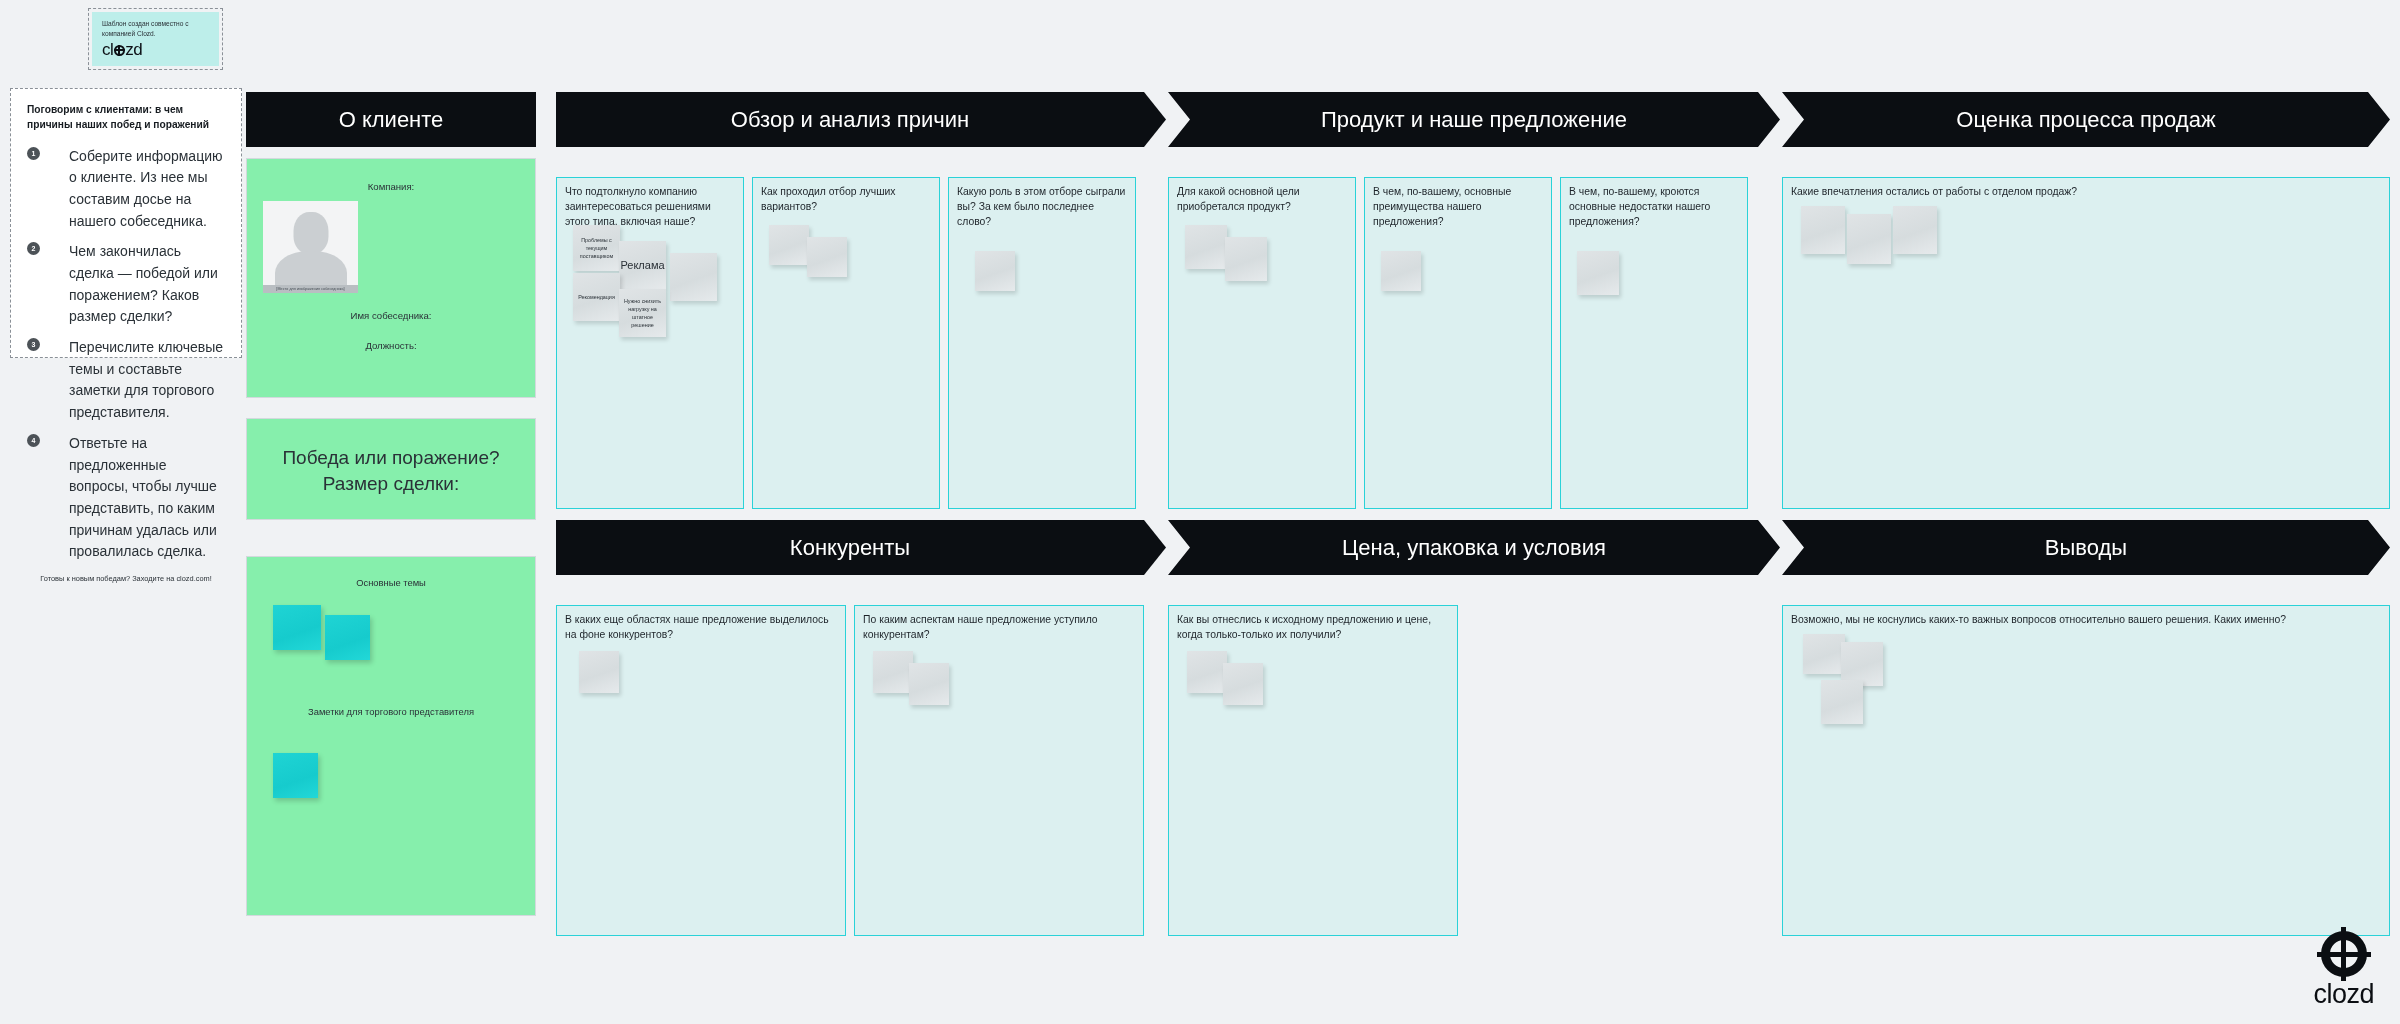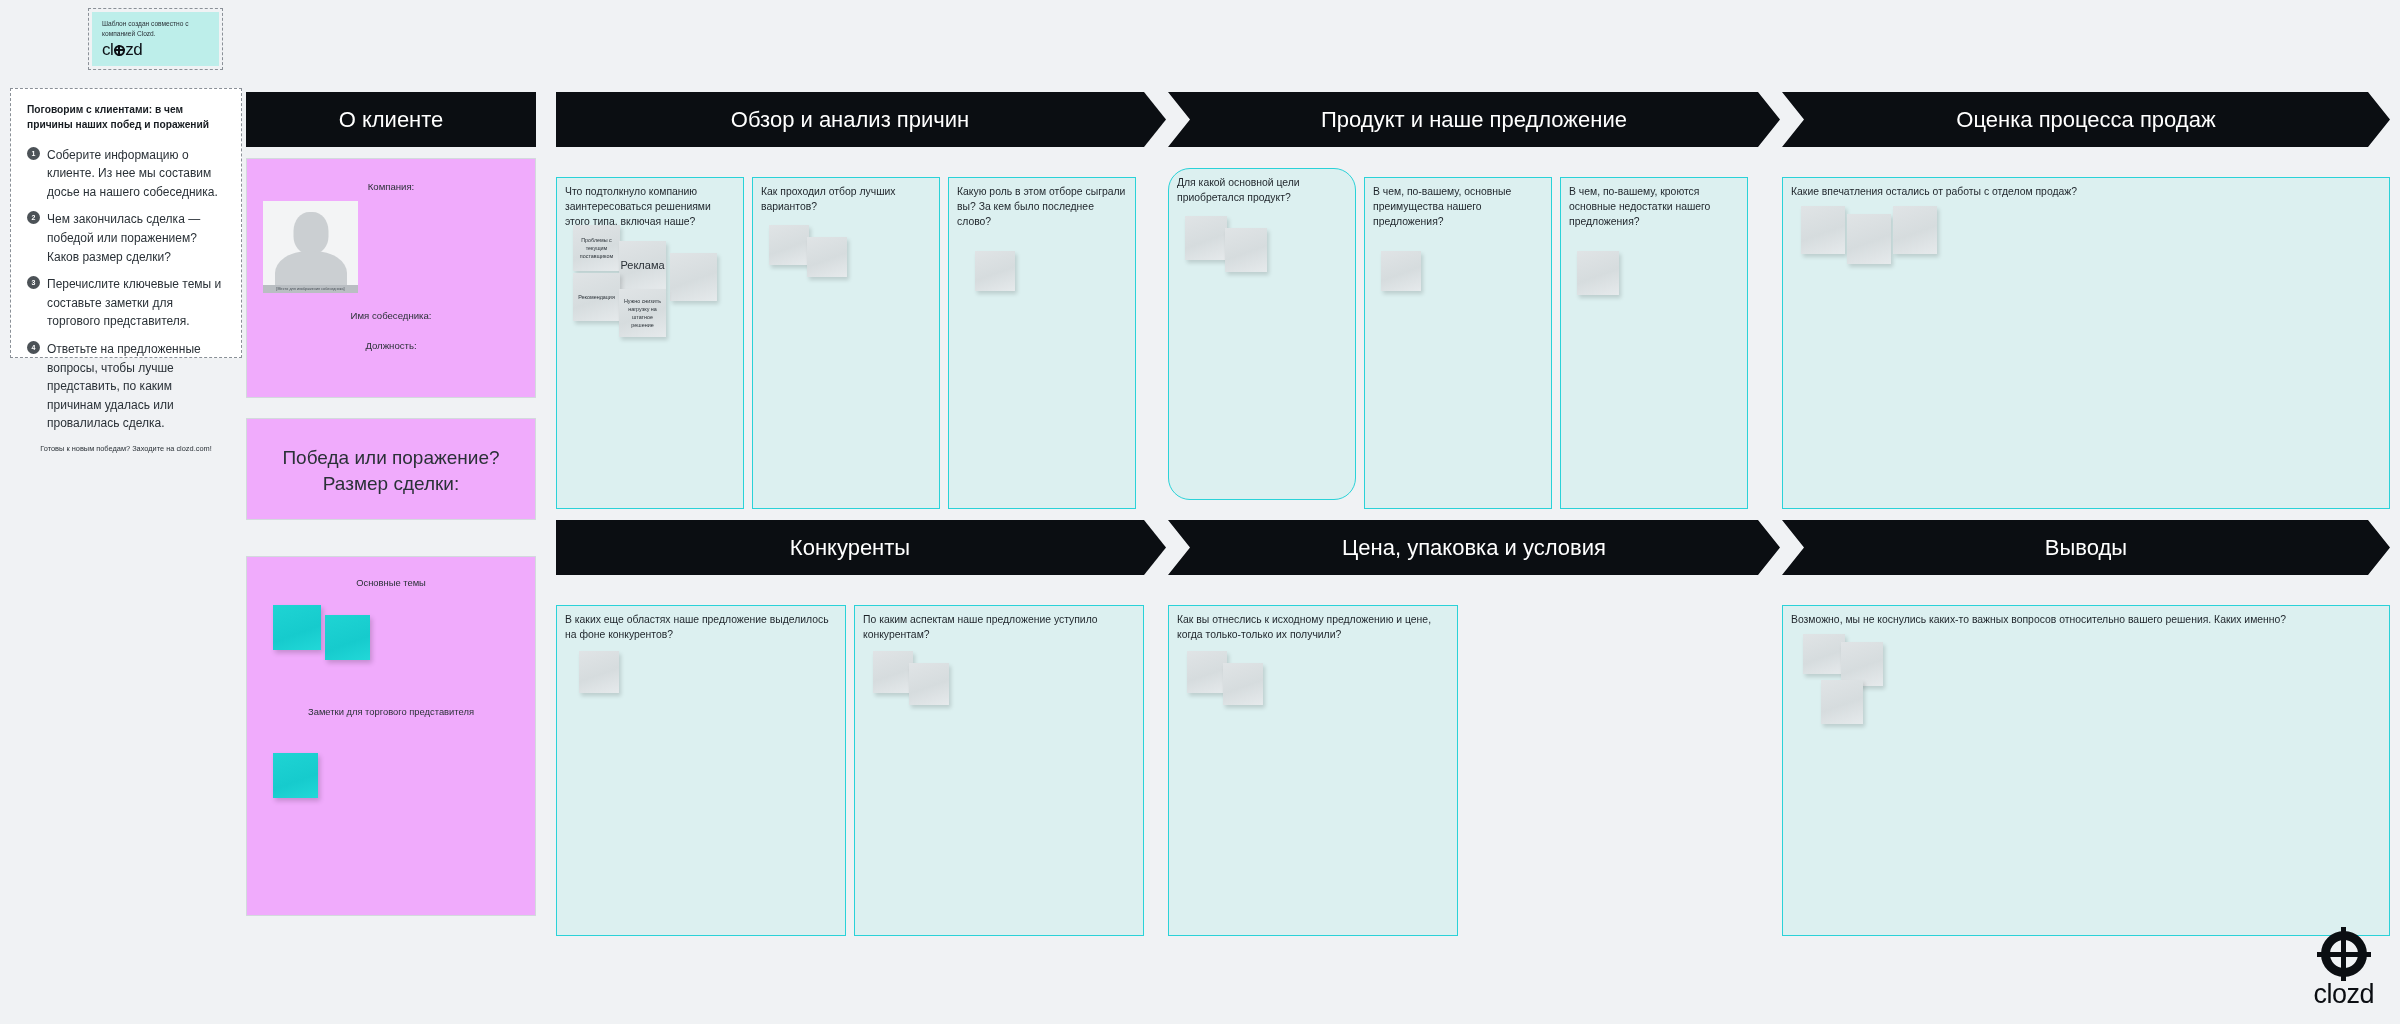--- a/index.html
+++ b/index.html
@@ -54,21 +54,21 @@
   .instr-list { list-style: none; }
   .instr-item { display: flex; gap: 7px; margin-bottom: 9px; }
   .instr-num {
     flex: 0 0 auto;
     width: 13px; height: 13px; border-radius: 50%;
     background: #4c5257; color: #fff;
     font-size: 7px; font-weight: bold;
     display: flex; align-items: center; justify-content: center;
     margin-top: 1px;
   }
-  .instr-text { font-size: 12px; line-height: 1.55; color: #2a3137; }
+  .instr-text { font-size: 14px; line-height: 1.55; color: #2a3137; margin-left: 22px; }
   .instr-footer {
     font-size: 7.4px; line-height: 1.5; color: #2a3137;
     text-align: center; margin-top: 10px;
   }
 
   
   .hdr {
     position: absolute;
     background: #0b0e12;
     color: #ffffff;
@@ -81,21 +81,21 @@
     padding-right: 22px;
   }
   .hdr.notch {
     clip-path: polygon(0 0, calc(100% - 22px) 0, 100% 50%, calc(100% - 22px) 100%, 0 100%, 22px 50%);
     padding-right: 22px; padding-left: 22px;
   }
 
   
   .panel {
     position: absolute;
-    background: #f0abfc;
+    background: #86efac;
     border: 1px solid #d3d9dd;
   }
   .qcard {
     position: absolute;
     background: #dcf0f0;
     border: 1.6px solid #2ad2d8;
     margin-top: 20px;
   }
   .qcard-title {
     font-size: 10.4px; line-height: 1.42; color: #1d2329;
@@ -255,21 +255,21 @@
     </div>
   </div>
 
   <div class="qcard" style="left:948px; top:157px; width:188px; height:332px;">
     <div class="qcard-title">Какую роль в этом отборе сыграли вы? За кем было последнее слово?</div>
     <div class="qcard-notes">
       <div class="note" style="left:26px; top:22px; width:40px; height:40px;"></div>
     </div>
   </div>
 
-  <div class="qcard" style="left:1168px; top:148px; width:188px; height:332px;border-radius:22px;">
+  <div class="qcard" style="left:1168px; top:157px; width:188px; height:332px;">
     <div class="qcard-title">Для какой основной цели приобретался продукт?</div>
     <div class="qcard-notes">
       <div class="note" style="left:16px; top:10px; width:42px; height:44px;"></div>
       <div class="note" style="left:56px; top:22px; width:42px; height:44px;"></div>
     </div>
   </div>
 
   <div class="qcard" style="left:1364px; top:157px; width:188px; height:332px;">
     <div class="qcard-title">В чем, по-вашему, основные преимущества нашего предложения?</div>
     <div class="qcard-notes">

